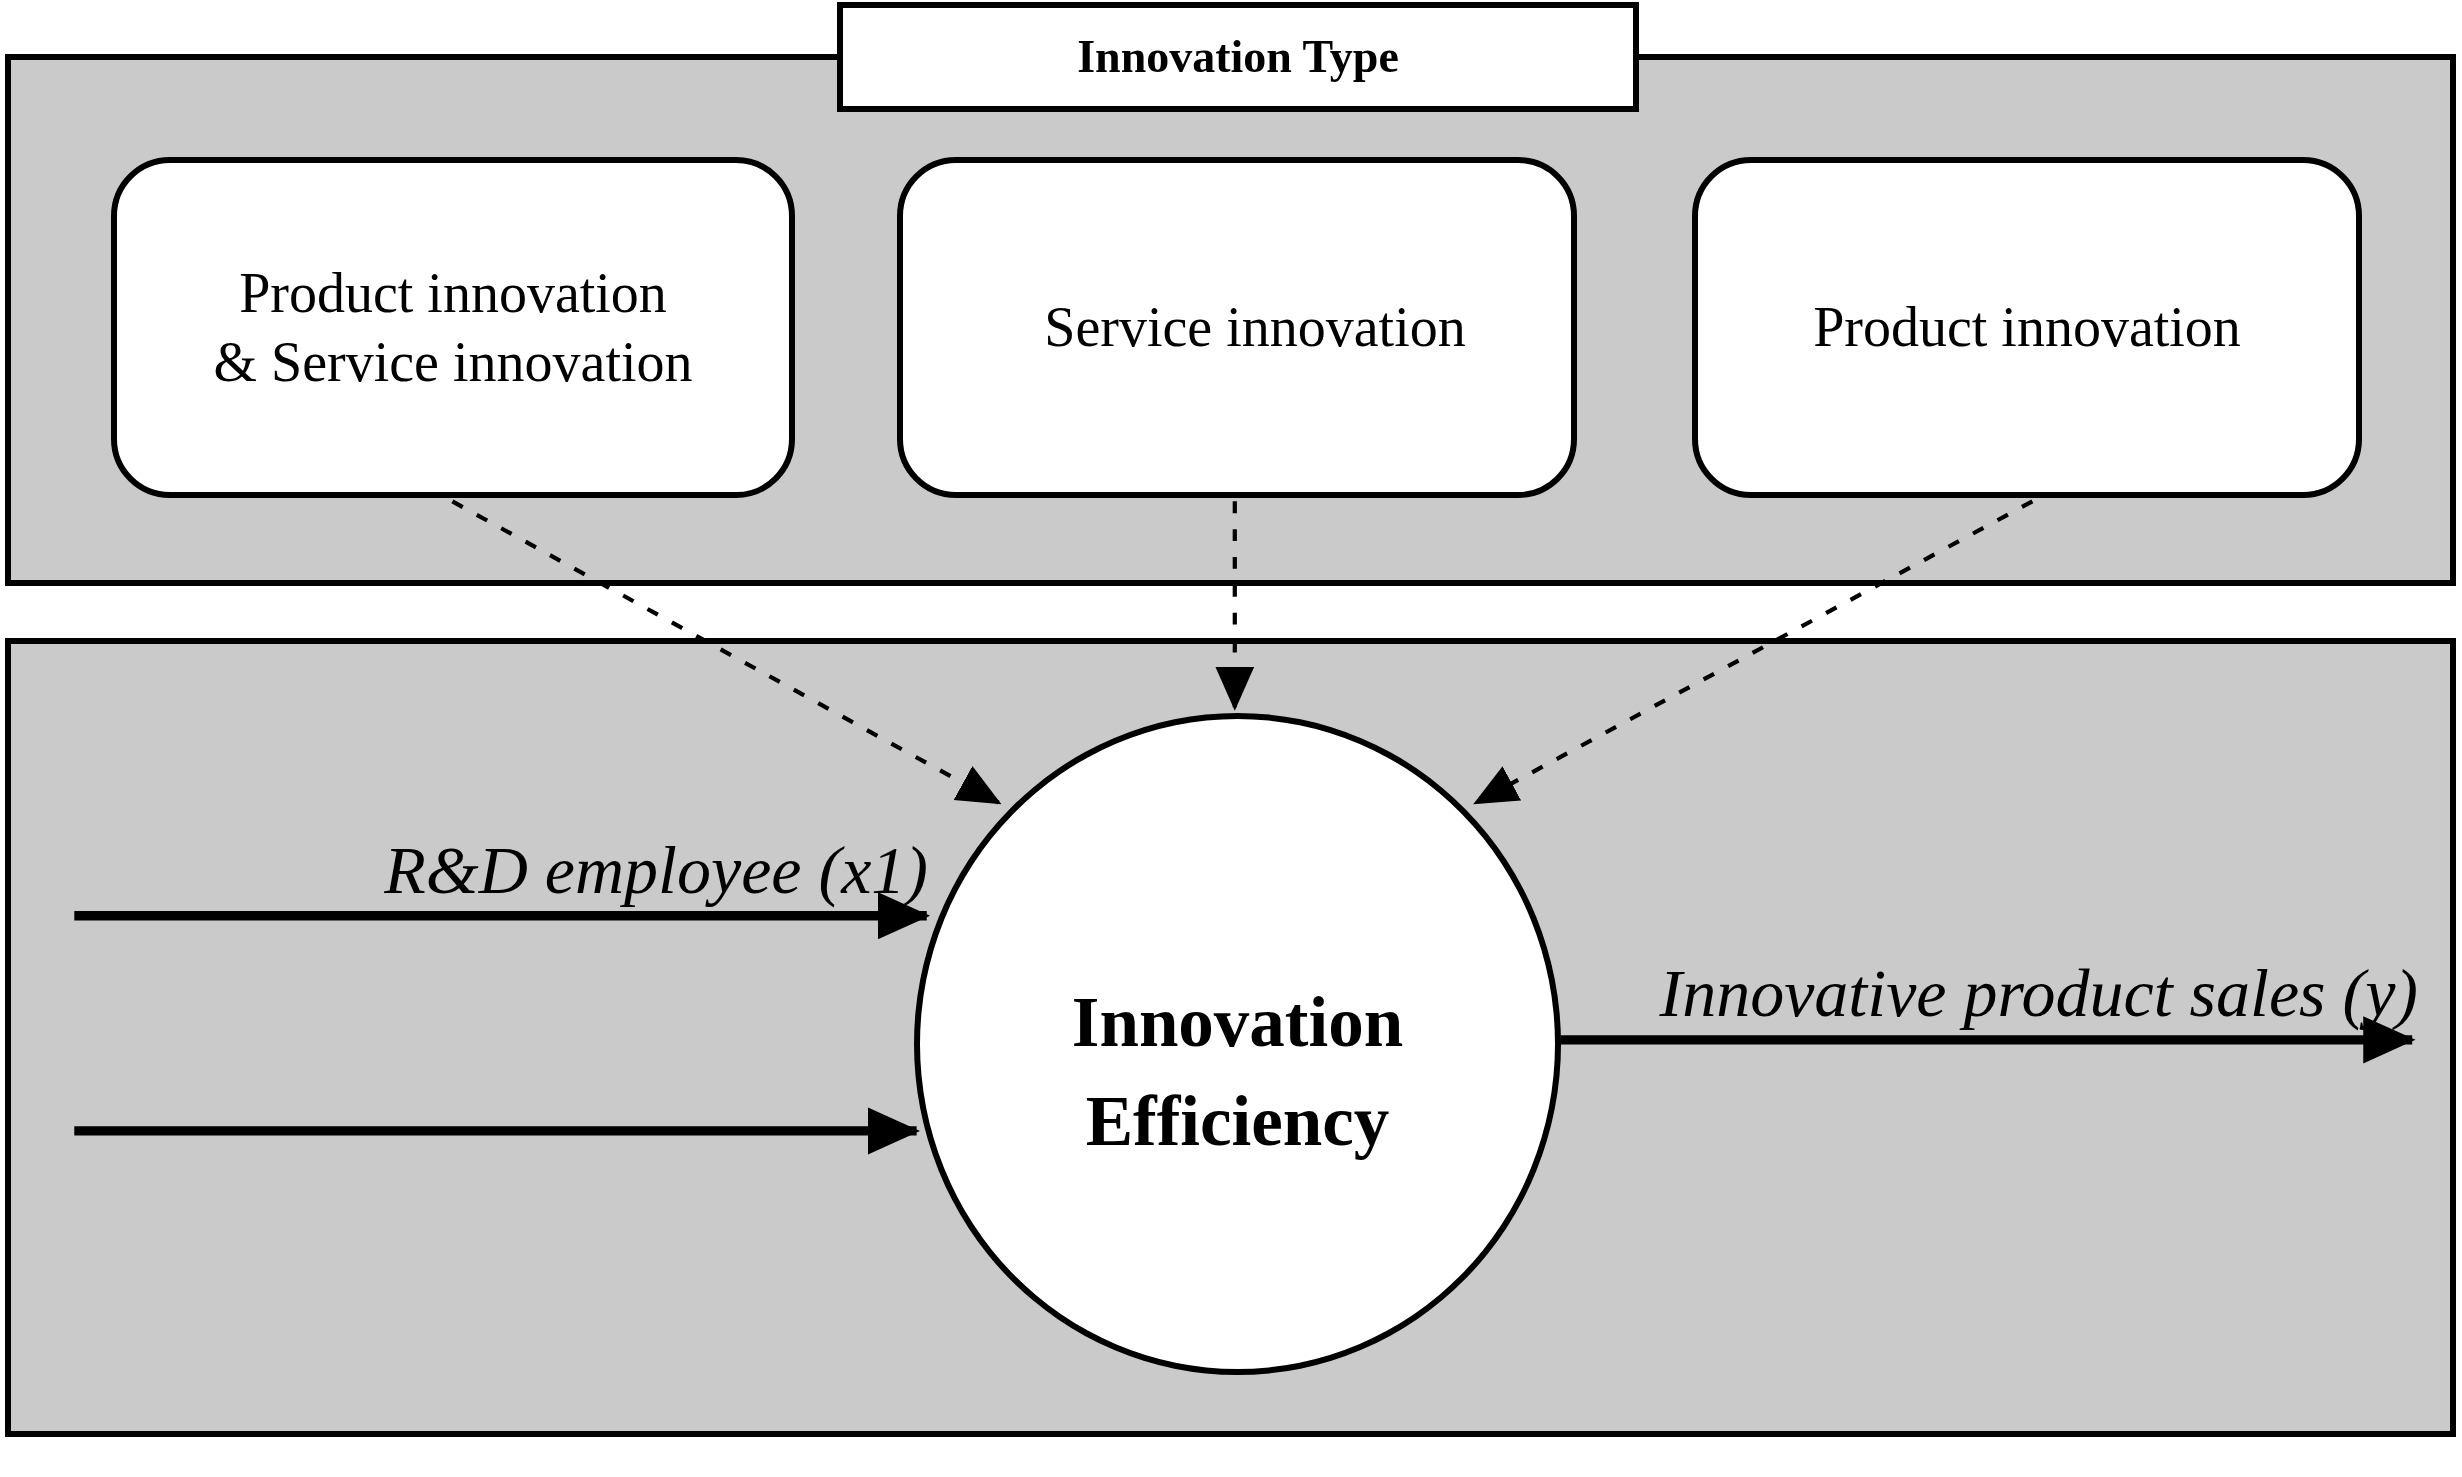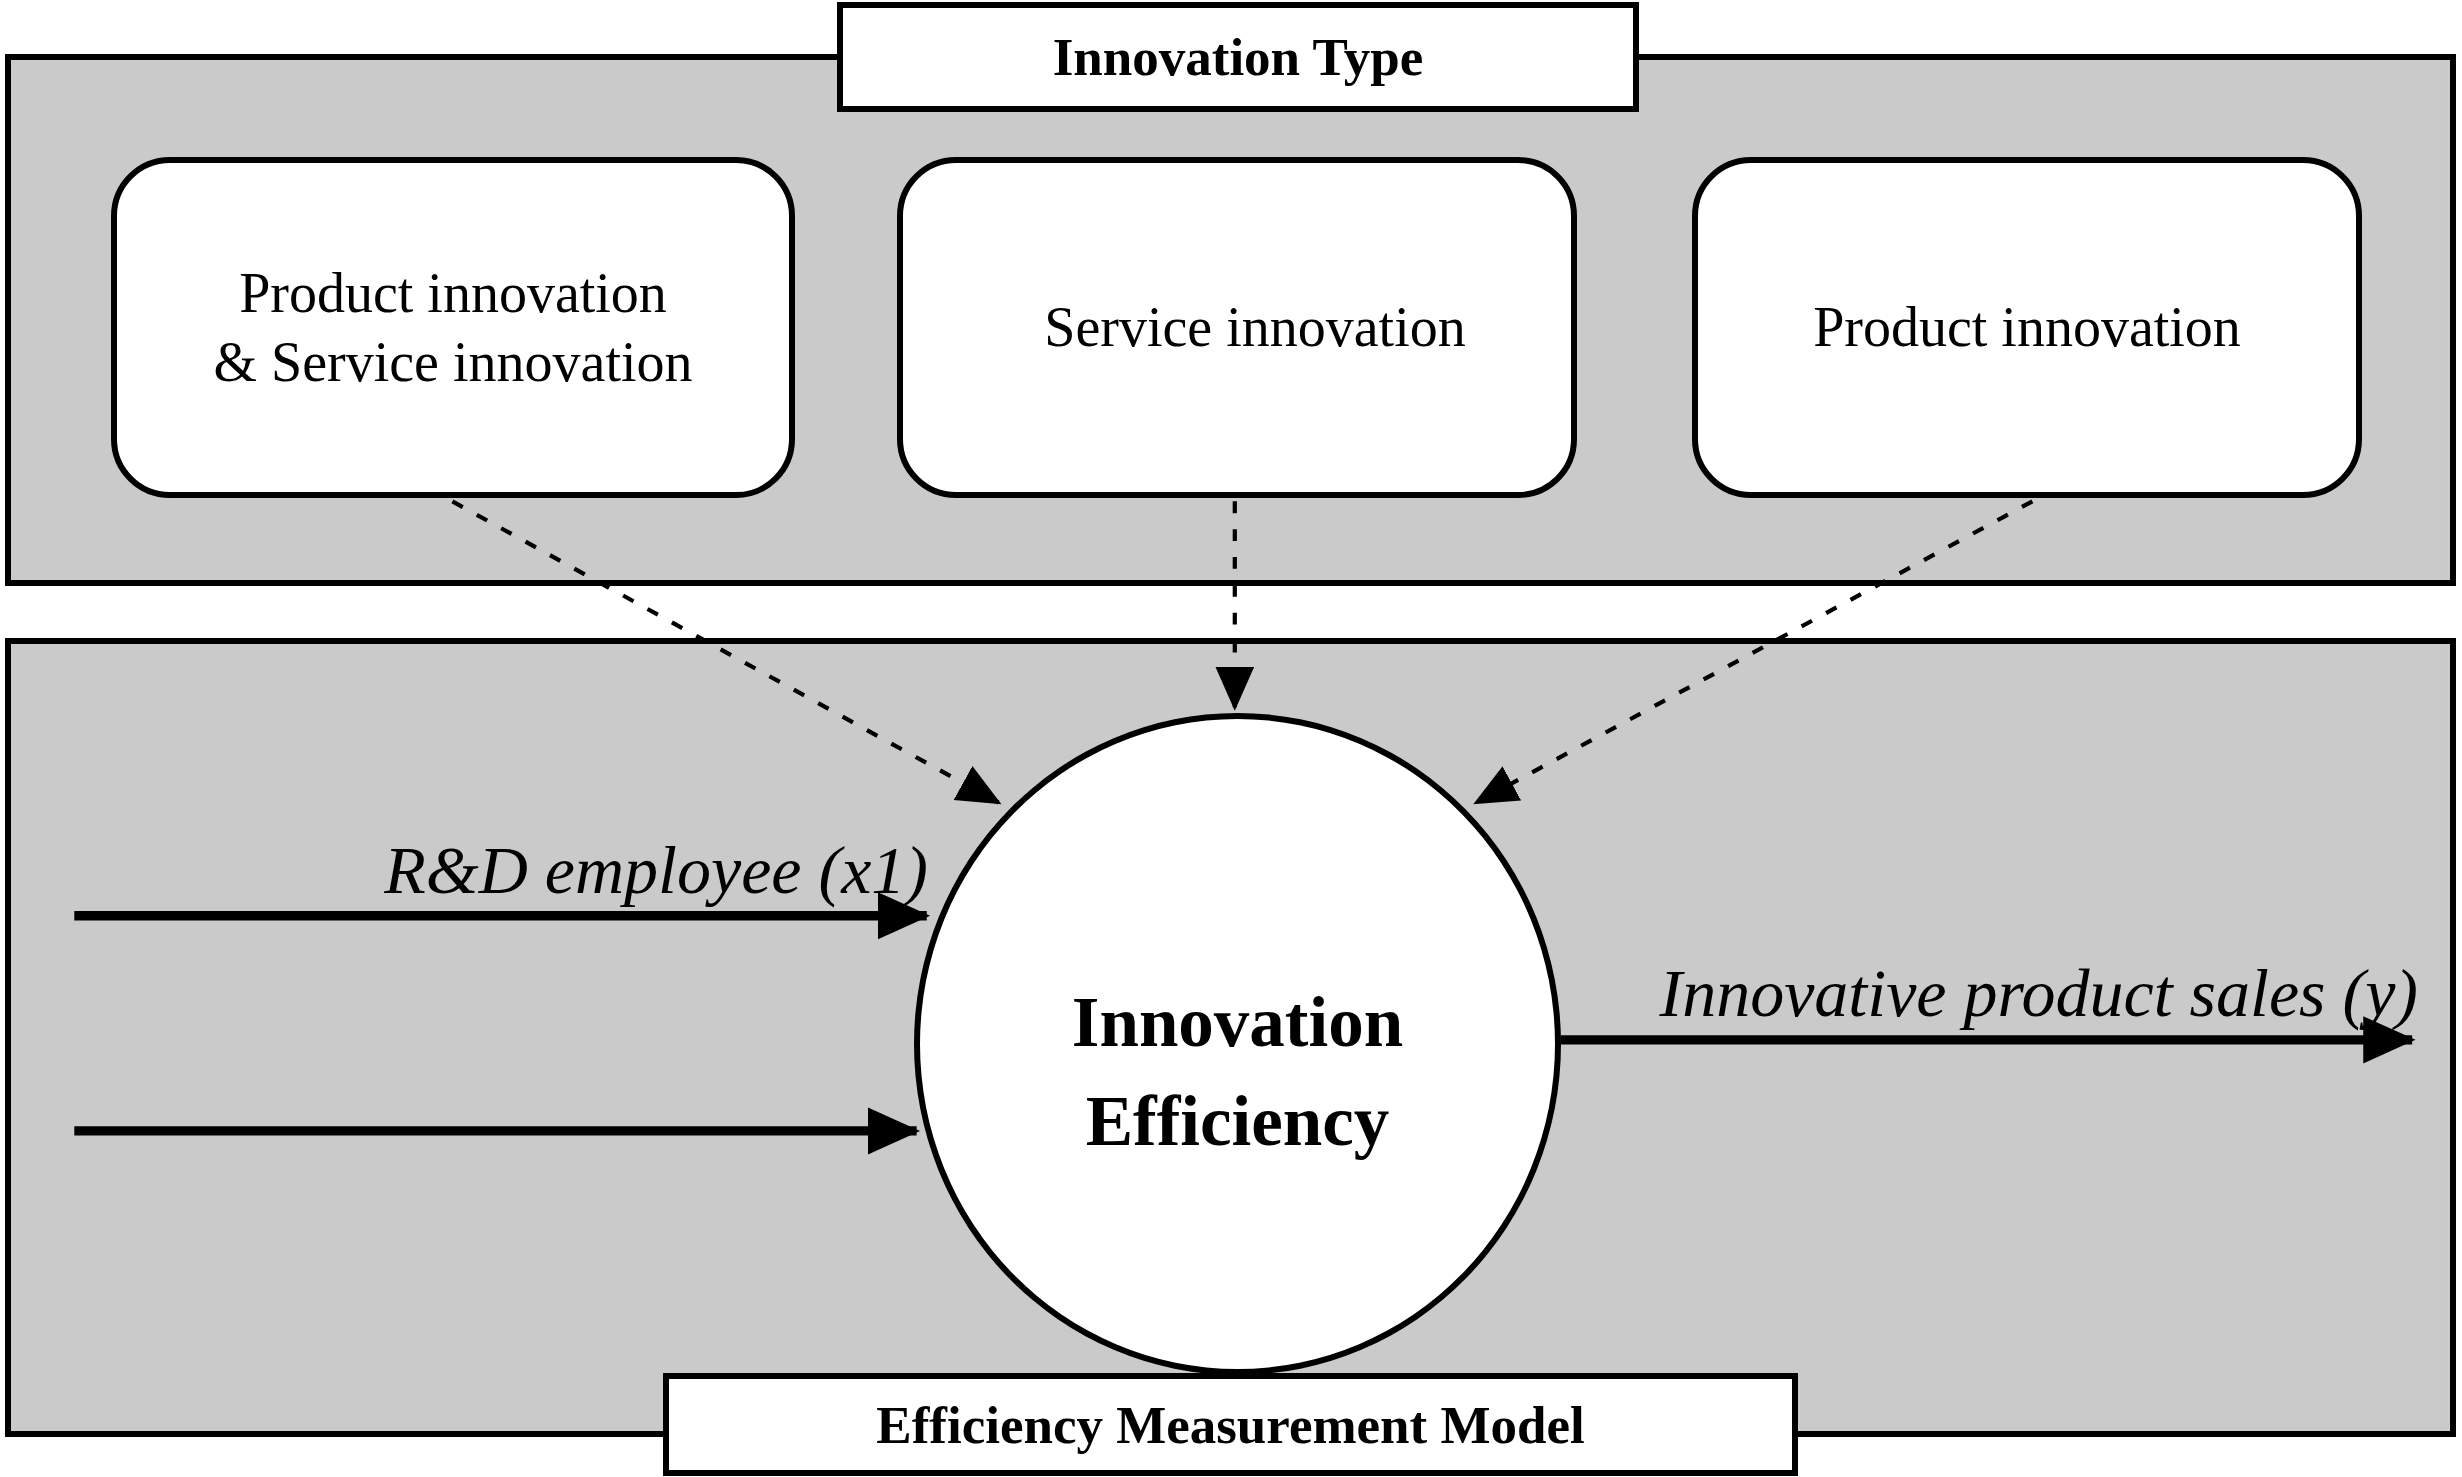--- a/index.html
+++ b/index.html
@@ -24,21 +24,21 @@
 
   .title-box {
     position: absolute;
     background: #ffffff;
     border: 6.8px solid #000;
     box-sizing: border-box;
     display: flex;
     align-items: center;
     justify-content: center;
     font-weight: bold;
-    font-size: 53px;
+    font-size: 46px;
     z-index: 3;
     text-align: center;
   }
   .title-top    { left: 837px; top: 1.7px;     width: 802px;  height: 110px; }
   .title-bottom { left: 663px; top: 1373px;  width: 1135px; height: 103px; }
 
   .rbox {
     position: absolute;
     top: 157px;
     height: 341px;
@@ -123,23 +123,20 @@
     <line x1="1849" y1="1232" x2="2858" y2="1232" stroke="#000" stroke-width="11" marker-end="url(#mh-solid)"></line>
 
     <line x1="536" y1="594" x2="1183" y2="951" stroke="#000" stroke-width="5" stroke-dasharray="14 19" marker-end="url(#mh-dash)"></line>
     <line x1="1463" y1="594" x2="1463" y2="838" stroke="#000" stroke-width="5" stroke-dasharray="14 19" marker-end="url(#mh-dash)"></line>
     <line x1="2408" y1="594" x2="1749" y2="951" stroke="#000" stroke-width="5" stroke-dasharray="14 19" marker-end="url(#mh-dash)"></line>
   </svg>
 
   <div class="title-box title-top">
     <span>Innovation Type</span>
   </div>
-  <div class="title-box title-bottom">
-    <span>Efficiency Measurement Model</span>
-  </div>
 
   <div class="rbox rbox1">
     <span>Product innovation</span>
     <span>&amp; Service innovation</span>
   </div>
   <div class="rbox rbox2">
     <span>Service innovation</span>
   </div>
   <div class="rbox rbox3">
     <span>Product innovation</span>

